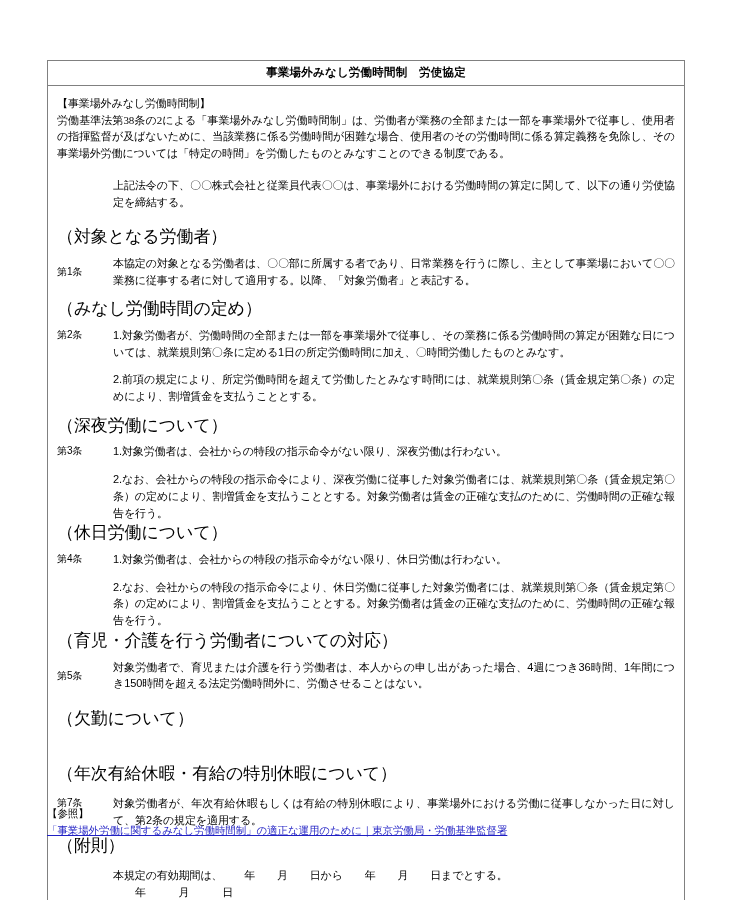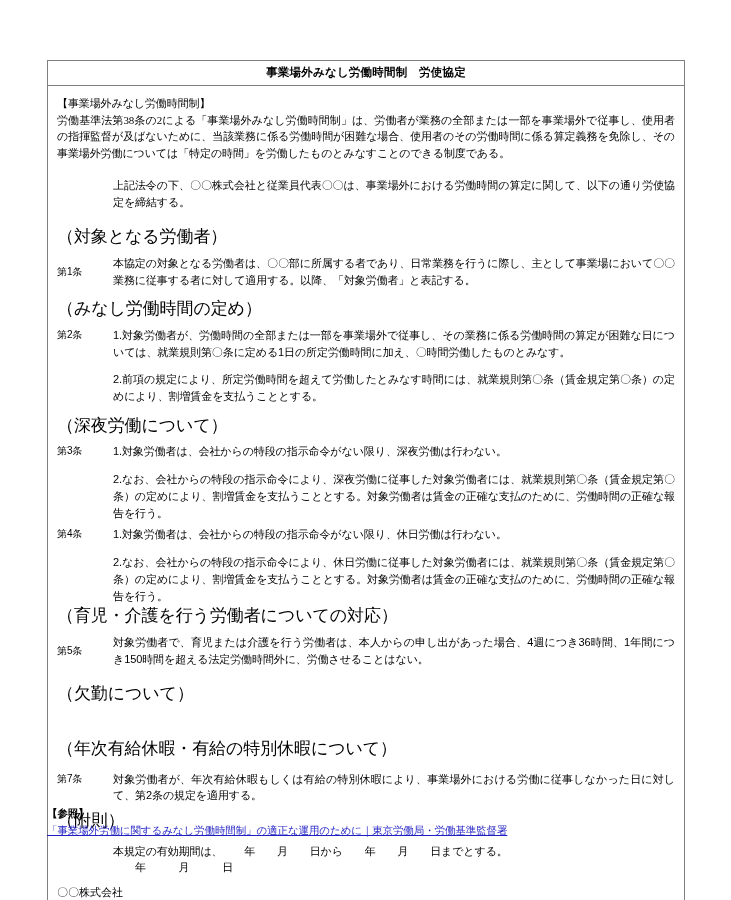--- a/index.html
+++ b/index.html
@@ -156,21 +156,21 @@
 
   
   .ref {
     position: absolute;
     left: 47px;
     top: 806px;
     font-size: 10.5px;
     line-height: 1.5;
     letter-spacing: -0.1px;
   }
-  .ref-label { color: #000000; font-weight: bold; }
+  .ref-label { color: #000000; }
   .ref-link {
     color: #1f1fc4;
     text-decoration: underline;
     display: block;
     margin-top: 1px;
   }
 </style>
 </head>
 <body>
 
@@ -232,20 +232,21 @@
           <div class="article">
             <div class="article-row">
               <div class="art-label top">第3条</div>
               <div class="art-text">
                 <p>1.対象労働者は、会社からの特段の指示命令がない限り、深夜労働は行わない。</p>
                 <p>2.なお、会社からの特段の指示命令により、深夜労働に従事した対象労働者には、就業規則第〇条（賃金規定第〇条）の定めにより、割増賃金を支払うこととする。対象労働者は賃金の正確な支払のために、労働時間の正確な報告を行う。</p>
               </div>
             </div>
           </div>
 
+          <p class="section-head">（休日労働について）</p>
           <div class="spacer-tiny"></div>
           <div class="article">
             <div class="article-row">
               <div class="art-label top">第4条</div>
               <div class="art-text">
                 <p>1.対象労働者は、会社からの特段の指示命令がない限り、休日労働は行わない。</p>
                 <p>2.なお、会社からの特段の指示命令により、休日労働に従事した対象労働者には、就業規則第〇条（賃金規定第〇条）の定めにより、割増賃金を支払うこととする。対象労働者は賃金の正確な支払のために、労働時間の正確な報告を行う。</p>
               </div>
             </div>
           </div>

